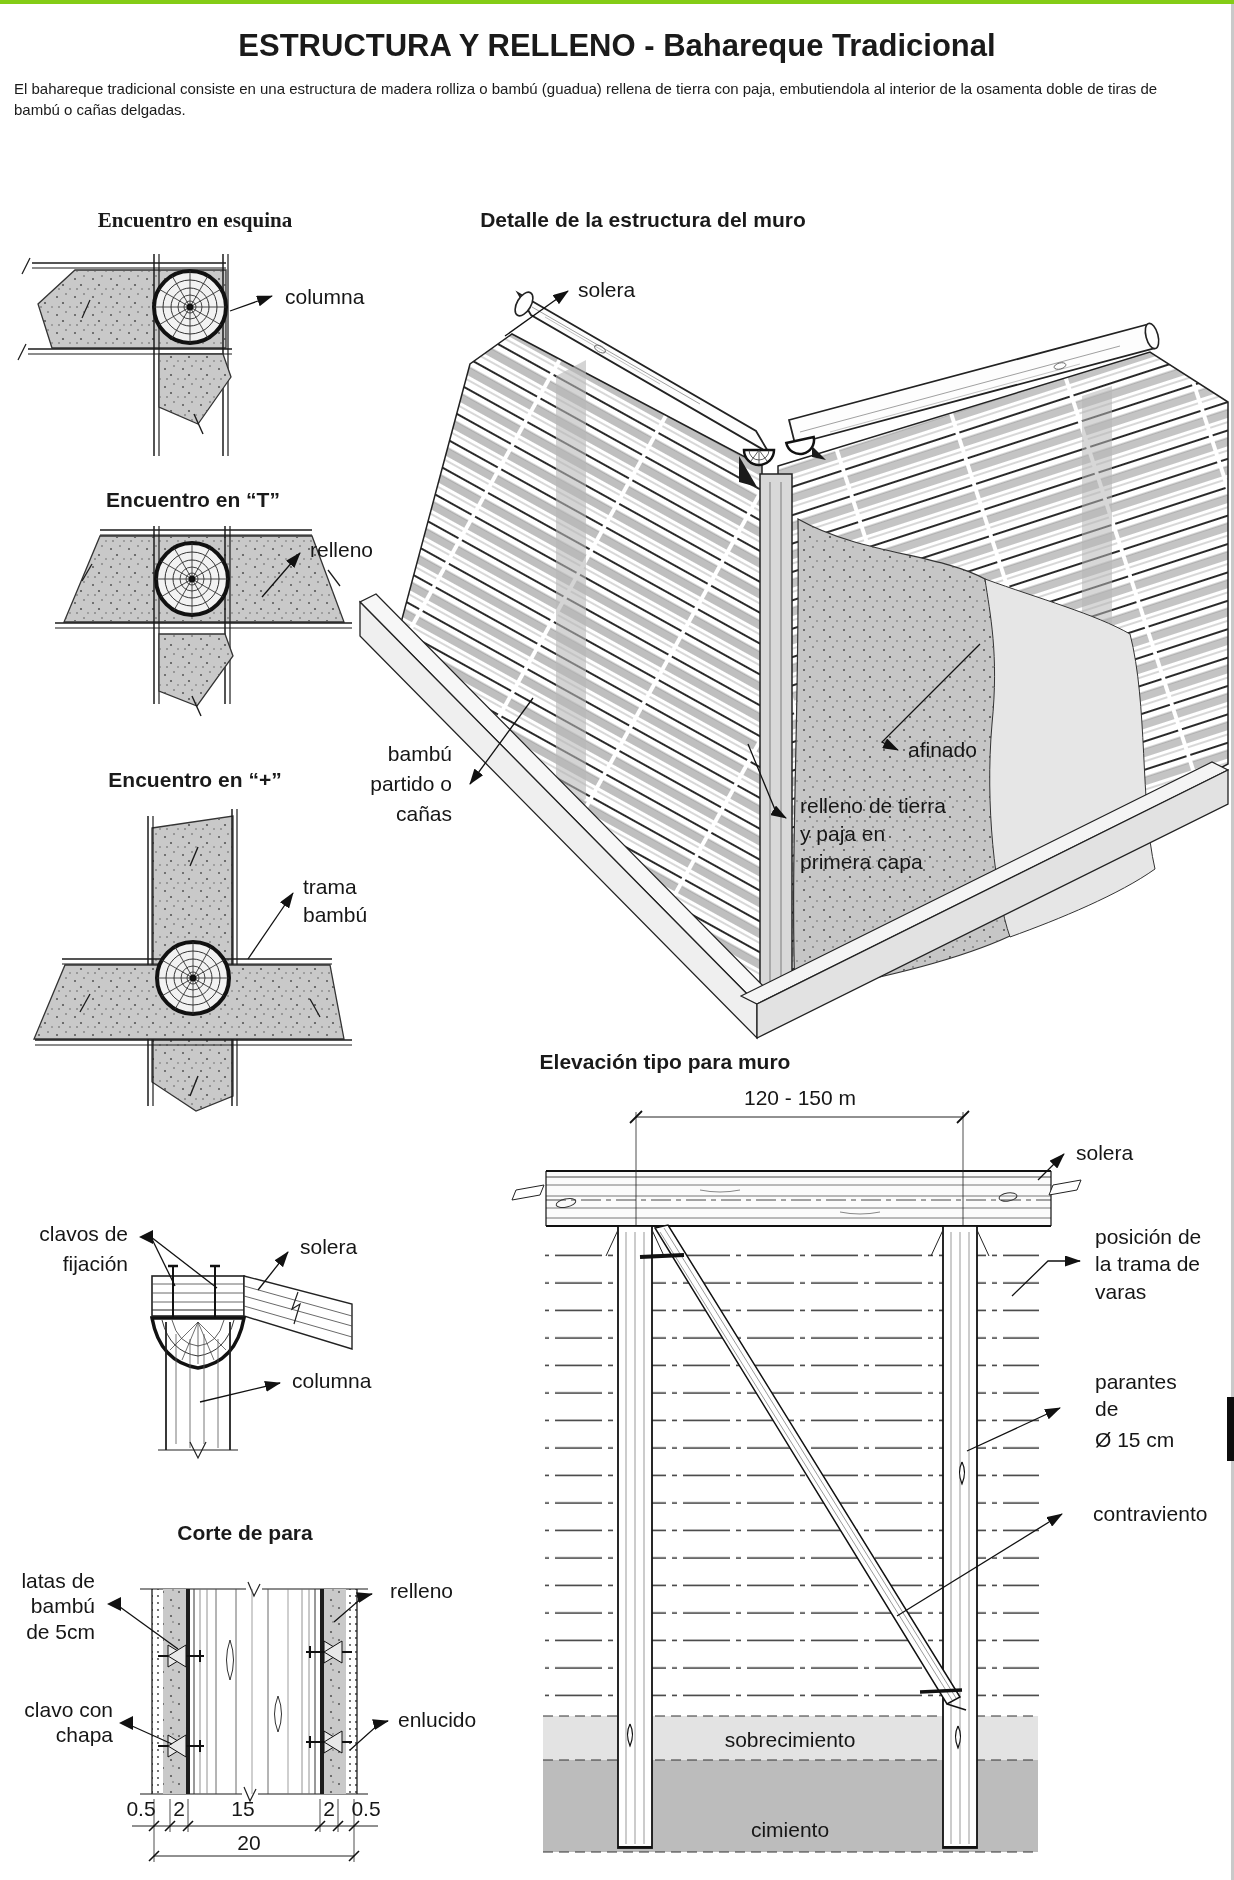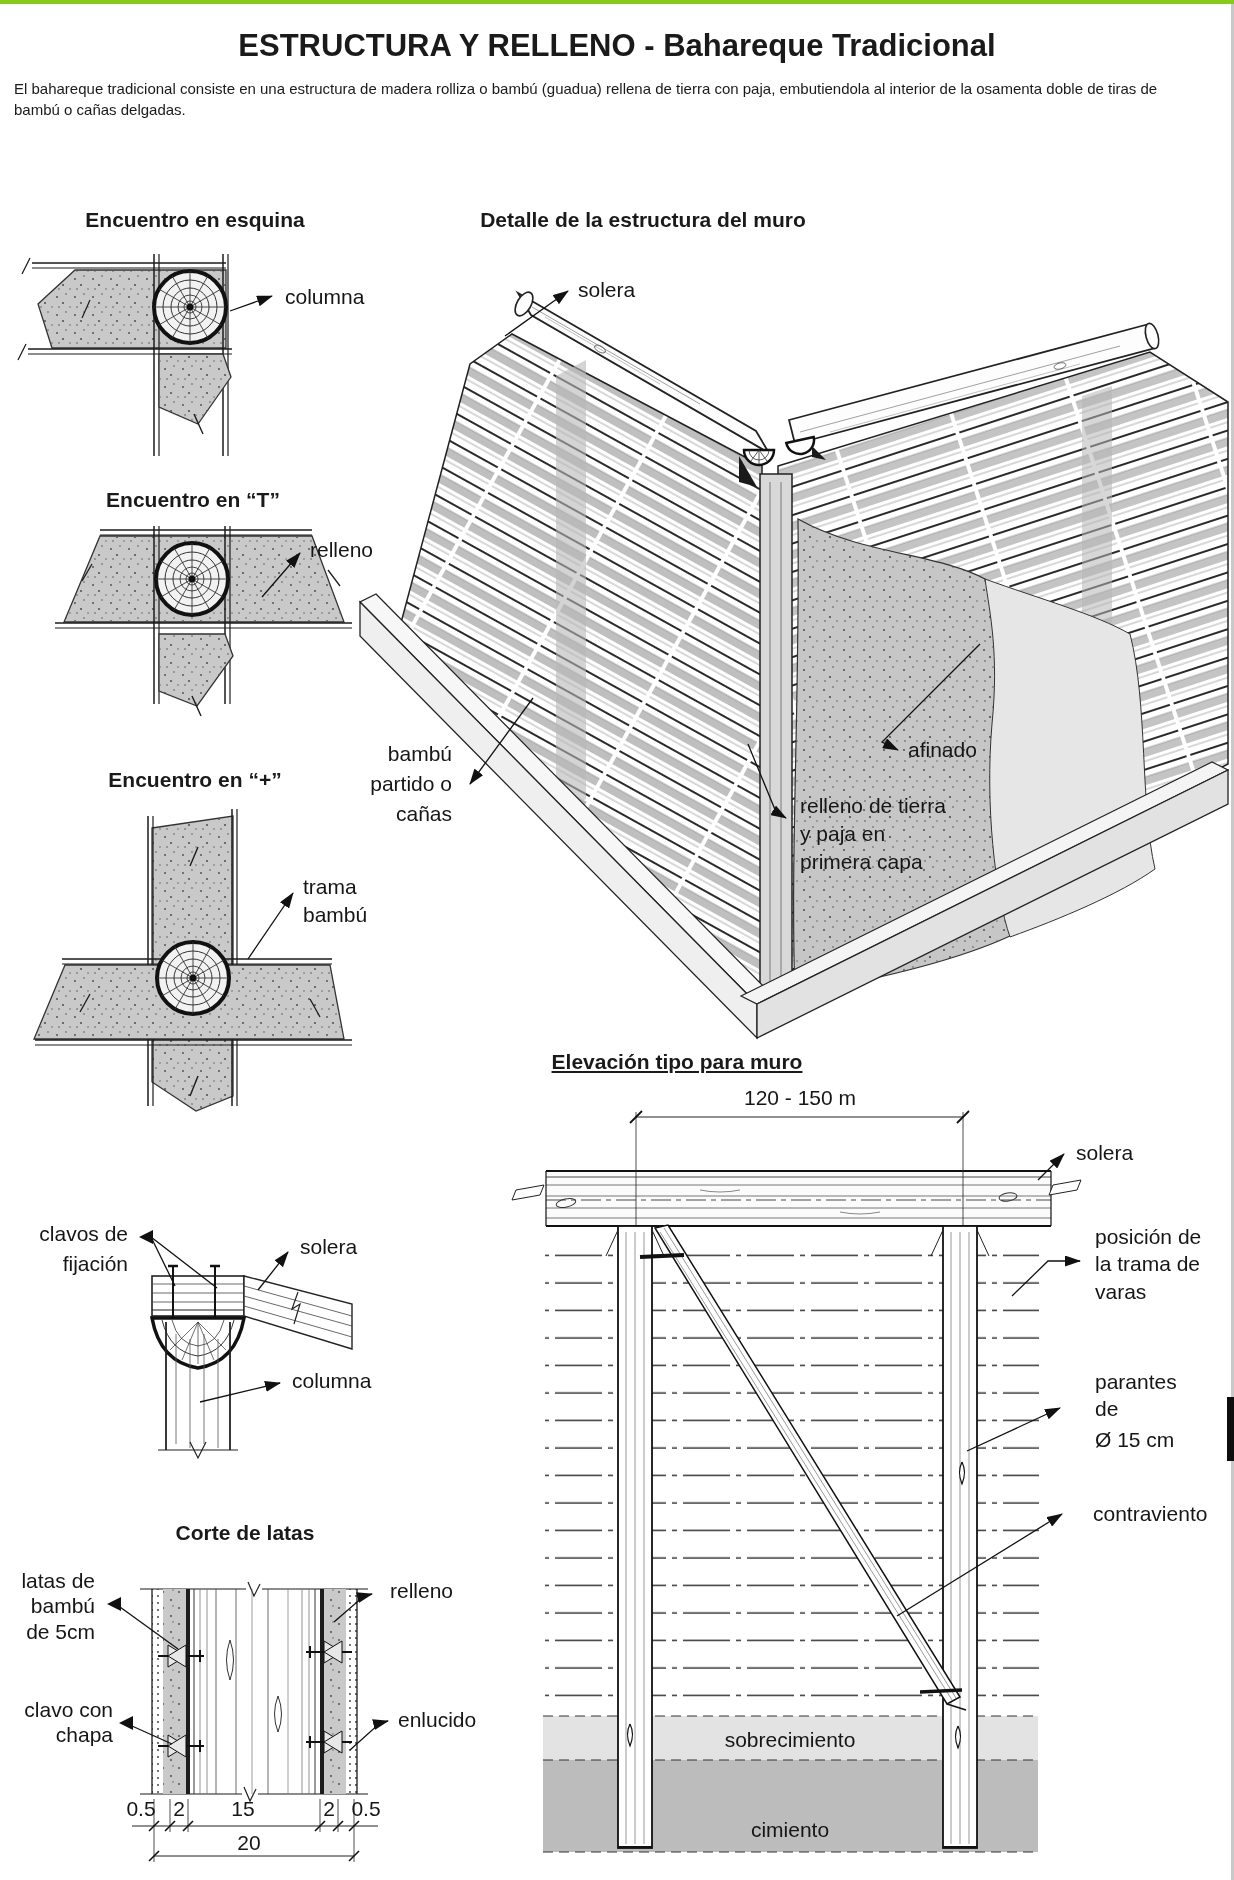--- a/index.html
+++ b/index.html
@@ -17,21 +17,21 @@
   #scroll-thumb{position:absolute;right:0;top:1393px;width:7px;height:64px;background:#0d0d0d;}
 </style>
 </head>
 <body>
 
 <div id="page">
 
   <div id="title">ESTRUCTURA Y RELLENO - Bahareque Tradicional</div>
   <div id="intro">El bahareque tradicional consiste en una estructura de madera rolliza o bambú (guadua) rellena de tierra con paja, embutiendola al interior de la osamenta doble de tiras de bambú o cañas delgadas.</div>
 
-  <div class="fig-h" style="left:45px;top:204px;width:300px;">Encuentro en esquina</div>
+  <div class="fig-h" style="left:45px;top:204px;width:300px;font-family:Liberation Serif, serif;">Encuentro en esquina</div>
 
   <svg style="left:30px;top:233px;" width="380" height="225" viewBox="30 233 380 225">
     <defs>
       <marker id="a1" markerWidth="16" markerHeight="11" refX="15" refY="5.5" orient="auto" markerUnits="userSpaceOnUse" viewBox="0 0 16 11">
           <path d="M0,0 L16,5.5 L0,11 Z" fill="#111"></path>
         </marker>
       <pattern id="dt1" width="18" height="18" patternUnits="userSpaceOnUse">
         <circle cx="3" cy="5" r="1" fill="#555"></circle>
           <circle cx="12" cy="2" r="0.8" fill="#555"></circle>
         <circle cx="9" cy="11" r="1.1" fill="#555"></circle>
@@ -331,21 +331,21 @@
     <path class="lead" d="M151,1233 L175,1282"></path>
     <path class="lead" d="M151,1233 L217,1284"></path>
     <text x="128" y="1237" text-anchor="end">clavos de</text>
     <text x="128" y="1267" text-anchor="end">fijación</text>
     <path class="lead" d="M258,1286 L288,1248" marker-end="url(#a5)"></path>
     <text x="300" y="1250">solera</text>
     <path class="lead" d="M200,1398 L280,1379" marker-end="url(#a5)"></path>
     <text x="292" y="1384">columna</text>
   </svg>
 
-  <div class="fig-h" style="left:477px;top:1046px;width:400px;text-decoration:underline;">Elevación tipo para muro</div>
+  <div class="fig-h" style="left:465px;top:1046px;width:400px;">Elevación tipo para muro</div>
 
   <svg style="left:430px;top:1040px;" width="804" height="840" viewBox="430 1040 804 840">
     <defs>
       <marker id="a6" markerWidth="16" markerHeight="11" refX="15" refY="5.5" orient="auto" markerUnits="userSpaceOnUse" viewBox="0 0 16 11">
           <path d="M0,0 L16,5.5 L0,11 Z" fill="#111"></path>
         </marker>
       <pattern id="tramap" width="64" height="27.5" patternUnits="userSpaceOnUse">
         <line x1="0" y1="14" x2="64" y2="14" stroke="#333" stroke-width="1.5" stroke-dasharray="26 6 5 6"></line>
       </pattern>
     </defs>
@@ -427,21 +427,21 @@
     <path class="lead" d="M967,1447 L1060,1404" marker-end="url(#a6)"></path>
     <text x="1095" y="1385">parantes</text>
     <text x="1095" y="1412">de</text>
     <text x="1095" y="1443">Ø 15 cm</text>
     <path class="lead" d="M897,1612 L1062,1510" marker-end="url(#a6)"></path>
     <text x="1093" y="1517">contraviento</text>
     <text x="790" y="1743" text-anchor="middle">sobrecimiento</text>
     <text x="790" y="1833" text-anchor="middle">cimiento</text>
   </svg>
 
-  <div class="fig-h" style="left:45px;top:1517px;width:400px;">Corte de latas</div>
+  <div class="fig-h" style="left:45px;top:1517px;width:400px;">Corte de para</div>
 
   <svg style="left:20px;top:1555px;" width="470" height="320" viewBox="20 1555 470 320">
     <defs>
       <marker id="a7" markerWidth="16" markerHeight="11" refX="15" refY="5.5" orient="auto" markerUnits="userSpaceOnUse" viewBox="0 0 16 11">
           <path d="M0,0 L16,5.5 L0,11 Z" fill="#111"></path>
         </marker>
       <pattern id="st7" width="6" height="7" patternUnits="userSpaceOnUse">
         <circle cx="2" cy="3" r="0.9" fill="#333"></circle>
       </pattern>
       <pattern id="dt7" width="16" height="16" patternUnits="userSpaceOnUse">

